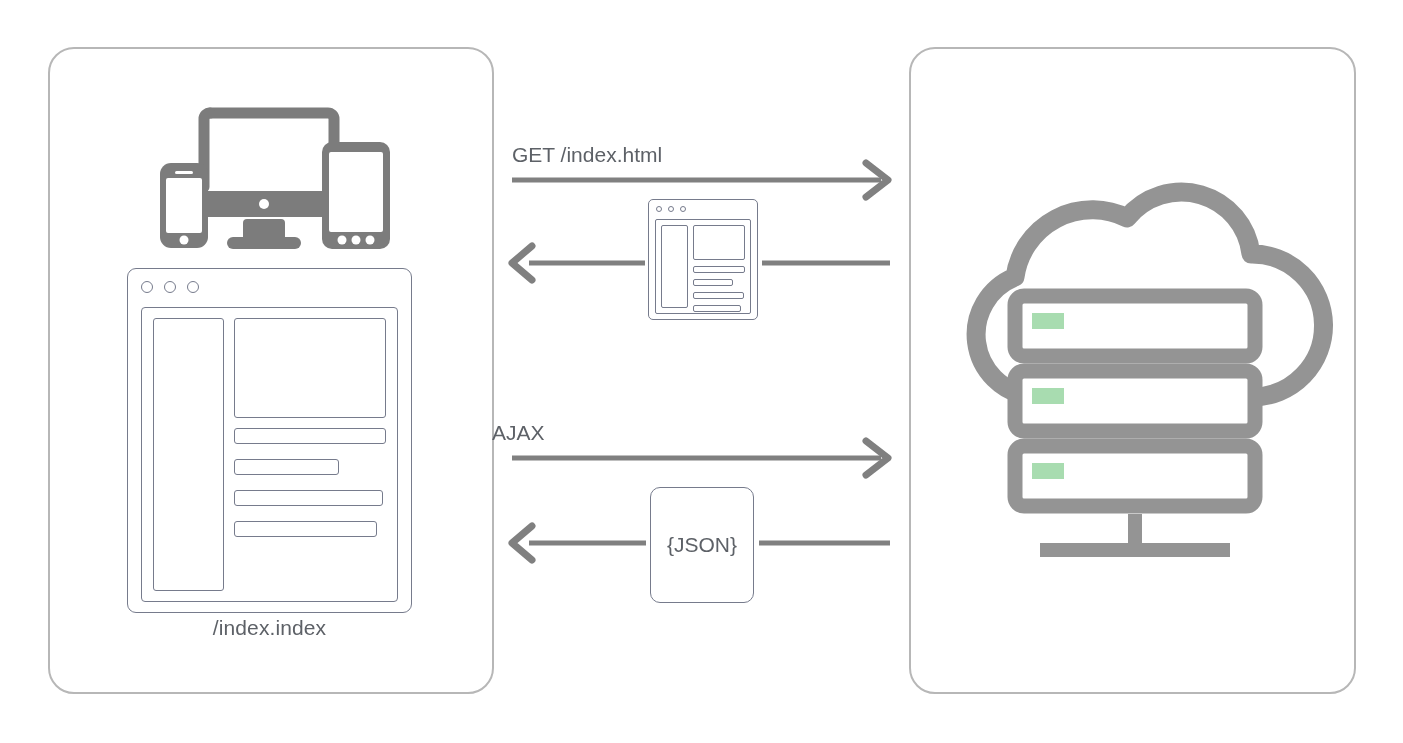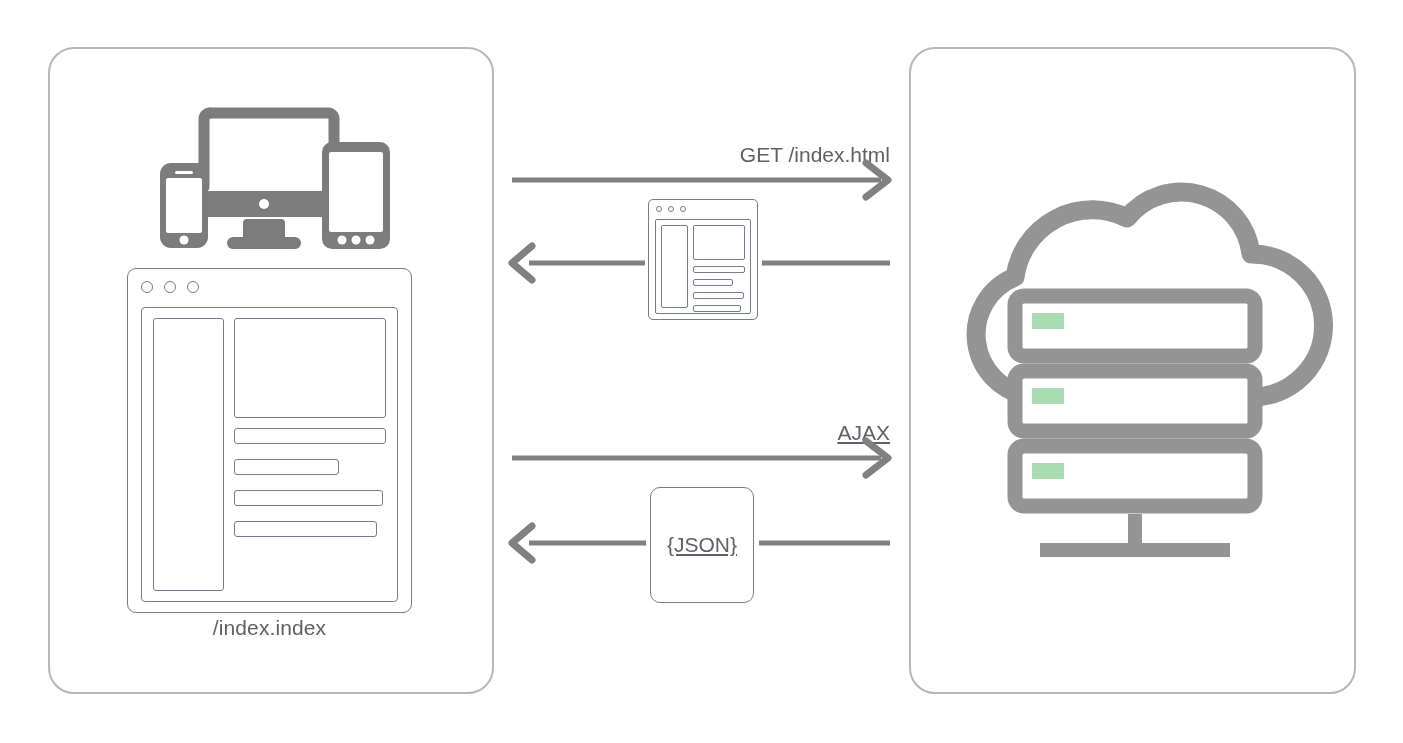--- a/index.html
+++ b/index.html
@@ -105,33 +105,33 @@
 
   
   .json-box {
     position: absolute;
     left: 650px; top: 487px;
     width: 104px; height: 116px;
     border: 1.4px solid #767b8c;
     border-radius: 10px;
     background: #fff;
     display: flex; align-items: center; justify-content: center;
-    color: #5d6167; font-size: 21px; text-decoration: underline;
+    color: #5d6167; font-size: 21px;
   }
 
   
   .flow-label {
     position: absolute;
     color: #5d6167;
     font-size: 21px;
-    text-align: right;
+    text-align: left;
     white-space: nowrap;
   }
   #label-get  { left: 512px; top: 143px; width: 378px; }
-  #label-ajax { left: 512px; top: 421px; width: 378px; text-decoration: underline; }
+  #label-ajax { left: 492px; top: 421px; width: 378px; }
 
   
   .overlay { position: absolute; left: 0; top: 0; width: 1403px; height: 743px; pointer-events: none; }
 </style>
 </head>
 <body>
 
 <div id="canvas">
 
   <div class="panel" id="client-panel"></div>

